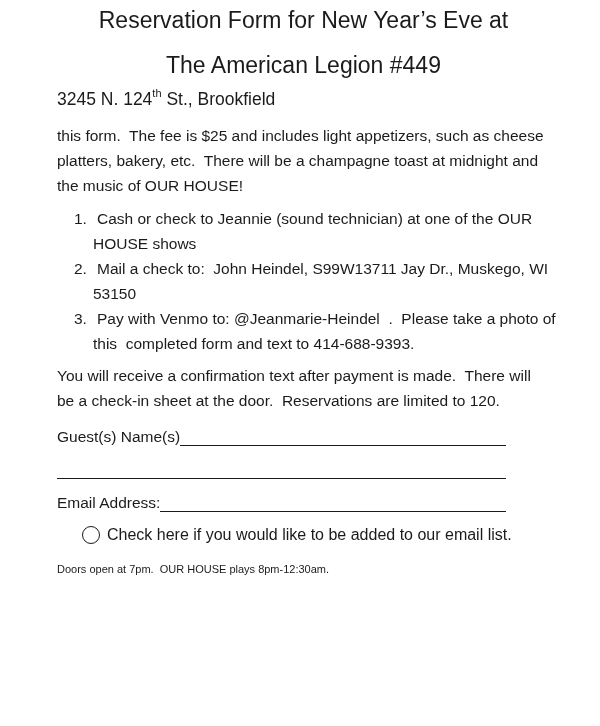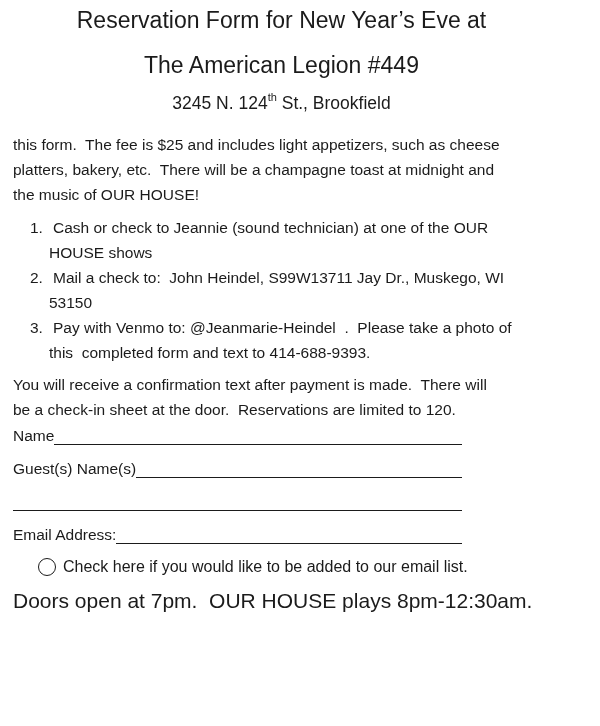--- a/index.html
+++ b/index.html
@@ -2,25 +2,25 @@
 <html><head>
 <meta charset="utf-8">
 <style>
   * { margin:0; padding:0; box-sizing:border-box; }
   html,body { background:#ffffff; }
   body {
     width:600px; height:726px; overflow:hidden;
     font-family:"Liberation Sans", sans-serif;
     color:#1b1b1b;
   }
-  .page { padding:6px 50px 0 13px; }
+  .page { padding:6px 50px 0 13px;margin-left:44px; }
 
   .title { font-size:23px; line-height:28px; text-align:center; white-space:pre; }
   .title-venue { margin-top:17px; }
-  .address { margin-top:5px; font-size:17.5px; line-height:29px; text-align:center; white-space:pre; }
+  .address { margin-top:5px; font-size:17.5px; line-height:20px; white-space:pre; }
   .address sup { font-size:11px; position:relative; top:-1px; }
 
   .body-line { font-size:15.5px; line-height:25px; white-space:pre; }
   .intro { margin-top:14px; }
   .heading { margin-top:5px; }
 
   .list { margin-top:8px; }
   .pm-item { position:relative; padding-left:36px; }
   .pm-num { position:absolute; left:17px; top:0; font-size:15.5px; line-height:25px; }
   .pm-line1 { text-indent:4px; }
@@ -37,21 +37,21 @@
 
   .row-name  { margin-top:1px; }
   .row-guest, .row-blank, .row-cell, .row-email { margin-top:11px; }
 
   .row-check { margin-top:12px; height:22px; display:flex; align-items:center;
                font-size:16px; width:537px; white-space:pre; }
   .circle { width:18px; height:18px; border:1.8px solid #1b1b1b; border-radius:50%;
             margin-left:25px; margin-right:7px; flex:0 0 auto; background:#fff; }
 
   .row-rsvp { margin-top:12px; }
-  .doors { margin-top:12px; font-size:21px; line-height:22px; white-space:pre; }
+  .doors { margin-top:12px; font-size:11px; line-height:22px; white-space:pre; }
 </style>
 </head>
 <body>
 
 <div class="page">
 
   <div class="title">Reservation Form for New Year’s Eve at</div>
   <div class="title title-venue">The American Legion #449</div>
 
   <div class="address"><span>3245 N. 124</span><sup>th</sup><span> St., Brookfield</span></div>
@@ -79,24 +79,20 @@
       <div class="body-line pm-line1">Pay with Venmo to: @Jeanmarie-Heindel  .  Please take a photo of</div>
       <div class="body-line">this  completed form and text to 414-688-9393.</div>
     </div>
   </div>
 
   <div class="confirm">
     <div class="body-line">You will receive a confirmation text after payment is made.  There will</div>
     <div class="body-line">be a check-in sheet at the door.  Reservations are limited to 120.</div>
   </div>
 
-  <div class="frow row-name">
-    <span class="flabel">Name</span>
-    <span class="fline"></span>
-  </div>
 
   <div class="frow row-guest">
     <span class="flabel">Guest(s) Name(s)</span>
     <span class="fline"></span>
   </div>
 
   <div class="frow row-blank">
     <span class="fline"></span>
   </div>
 

